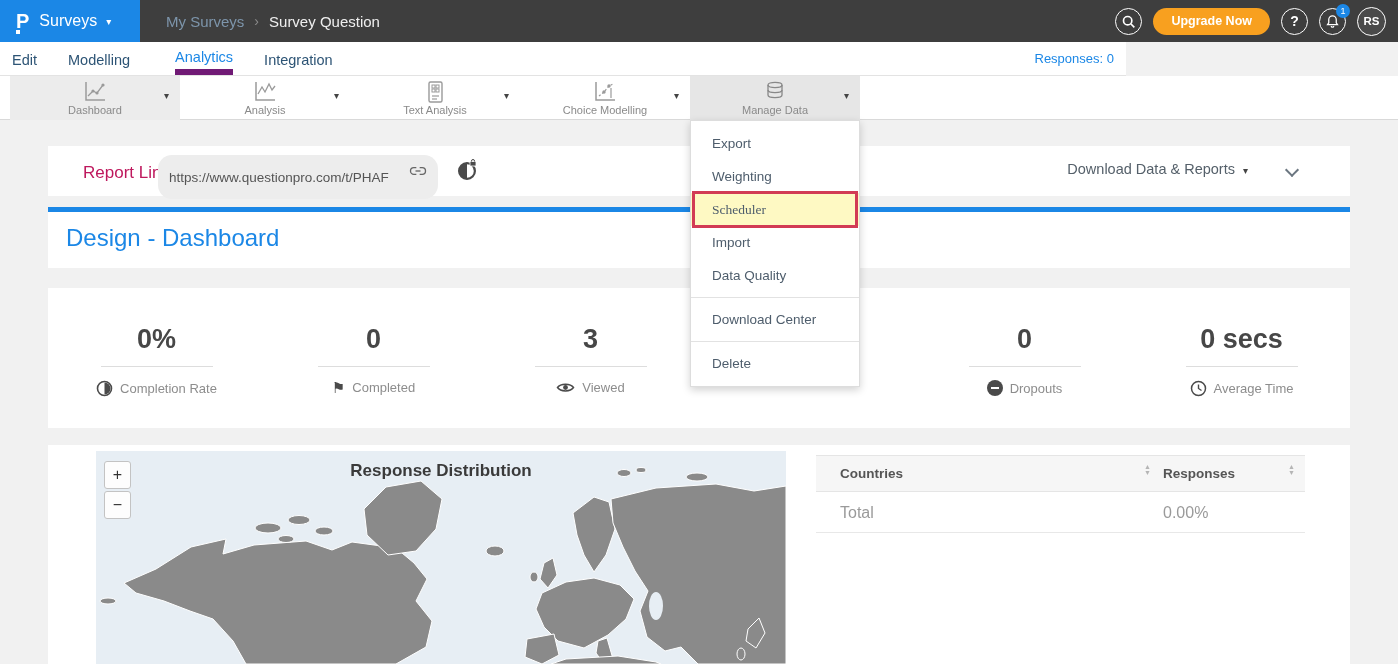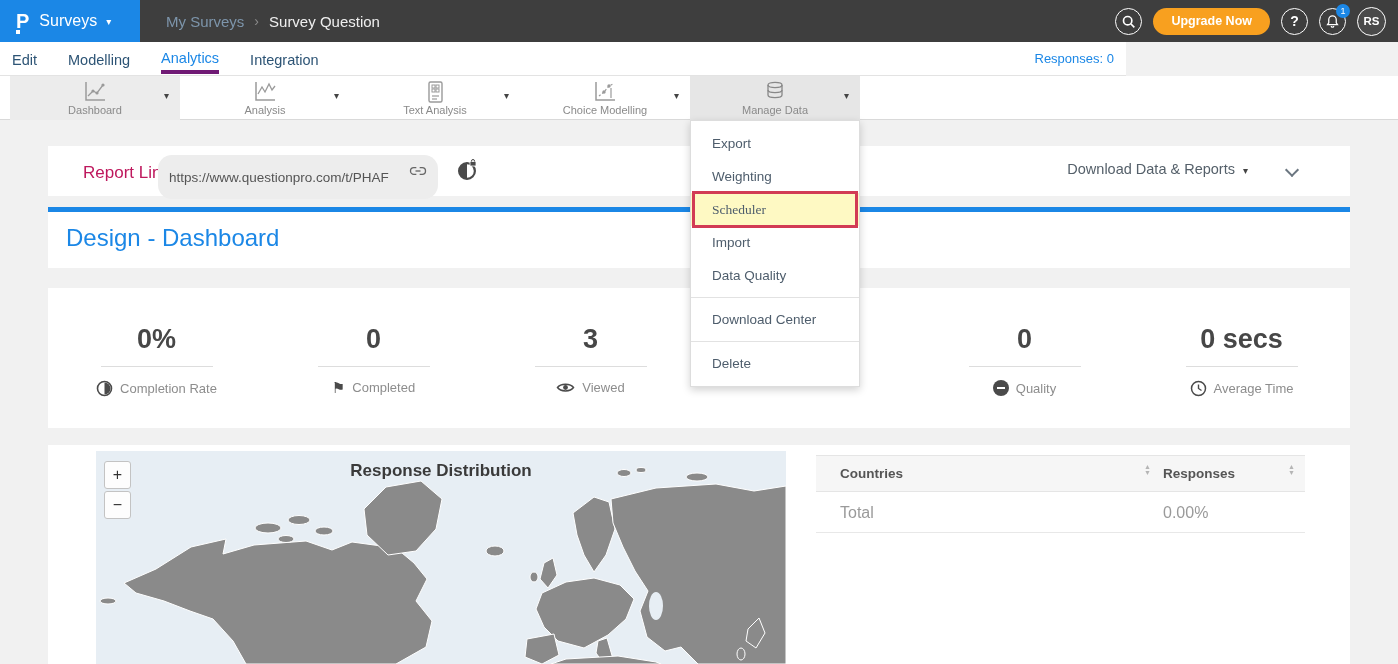--- a/index.html
+++ b/index.html
@@ -26,21 +26,21 @@
                  font-weight:bold; font-size:12.5px; font-family:inherit; cursor:pointer; }
   .badge { position:absolute; top:-5px; right:-5px; min-width:14px; height:14px; border-radius:7px; background:#1b87e6;
            color:#fff; font-size:9px; line-height:14px; text-align:center; padding:0 3px; }
   .avatar { width:29px; height:29px; border:1.5px solid #fff; border-radius:50%; color:#fff; font-size:11.5px; font-weight:bold;
             display:flex; align-items:center; justify-content:center; background:#4a4a4a; cursor:pointer; }
 
   
   .prodnav { position:absolute; left:0; top:42px; width:1126px; height:34px; background:#fff; border-bottom:1px solid #e3e3e3; z-index:20; }
   .prodnav-items { position:absolute; left:12px; top:0; height:34px; display:flex; gap:31px; align-items:center; }
   .pn-item { font-size:14.5px; color:#2d5475; cursor:pointer; padding:6px 0 4px; }
-  .pn-item.active { color:#1b87e6; border-bottom:4px solid #701a75; }
+  .pn-item.active { color:#1b87e6; border-bottom:6px solid #701a75;margin-left:14px; }
   .responses { position:absolute; right:12px; top:9px; font-size:13px; color:#1b87e6; }
 
   
   .toolbar { position:absolute; left:0; top:76px; width:1398px; height:44px; background:#fff; border-bottom:1px solid #d9d9d9; z-index:20; }
   .tool-tab { position:absolute; top:0; width:170px; height:44px; cursor:pointer; text-align:center; }
   .tool-tab.active { background:#ececec; }
   .tool-tab.open { background:#e6e6e6; }
   .tool-icon { display:block; margin:4px auto 0; height:24px; }
   .tool-label { font-size:11px; color:#8a8a8a; line-height:13px; }
   .tool-caret { position:absolute; right:11px; top:14px; font-size:10px; color:#444; }
@@ -276,21 +276,21 @@
 
       <div class="stat-label">
           <span></span>
         </div>
     </div>
     <div class="stat">
       <div class="stat-value">0</div>
       <div class="stat-rule"></div>
       <div class="stat-label">
         <span class="minus-circle"></span>
-        <span>Quality</span>
+        <span>Dropouts</span>
       </div>
     </div>
     <div class="stat">
       <div class="stat-value">0 secs</div>
       <div class="stat-rule"></div>
       <div class="stat-label">
         <svg width="17" height="17" viewBox="0 0 17 17">
             <circle cx="8.5" cy="8.5" r="7" fill="none" stroke="#4a4a4a" stroke-width="1.5"></circle>
             <path d="M8.5 4.5v4l3 2" fill="none" stroke="#4a4a4a" stroke-width="1.4"></path>
           </svg>

